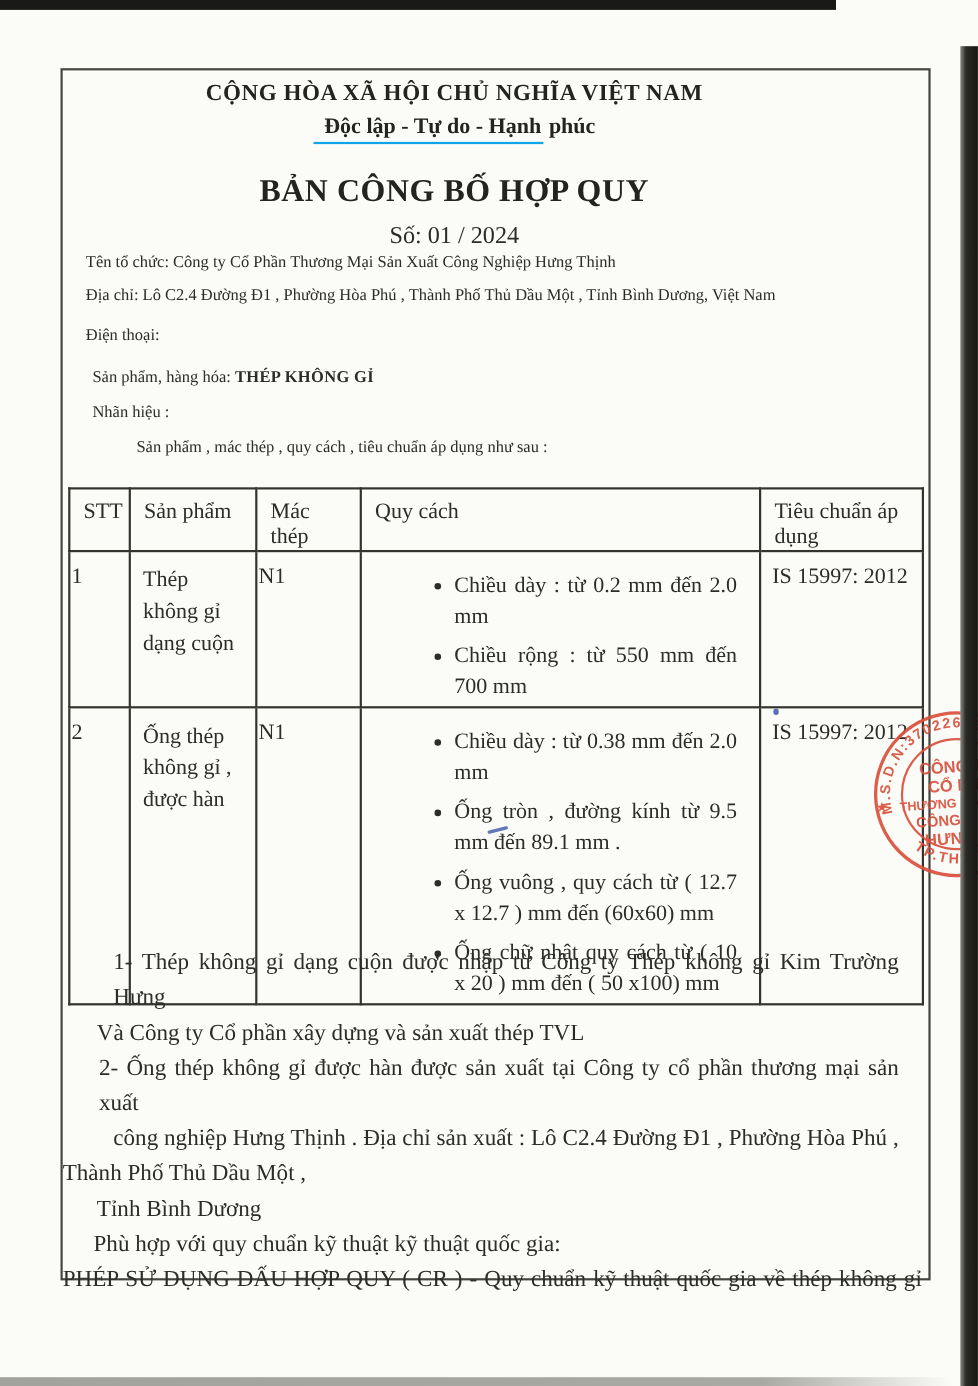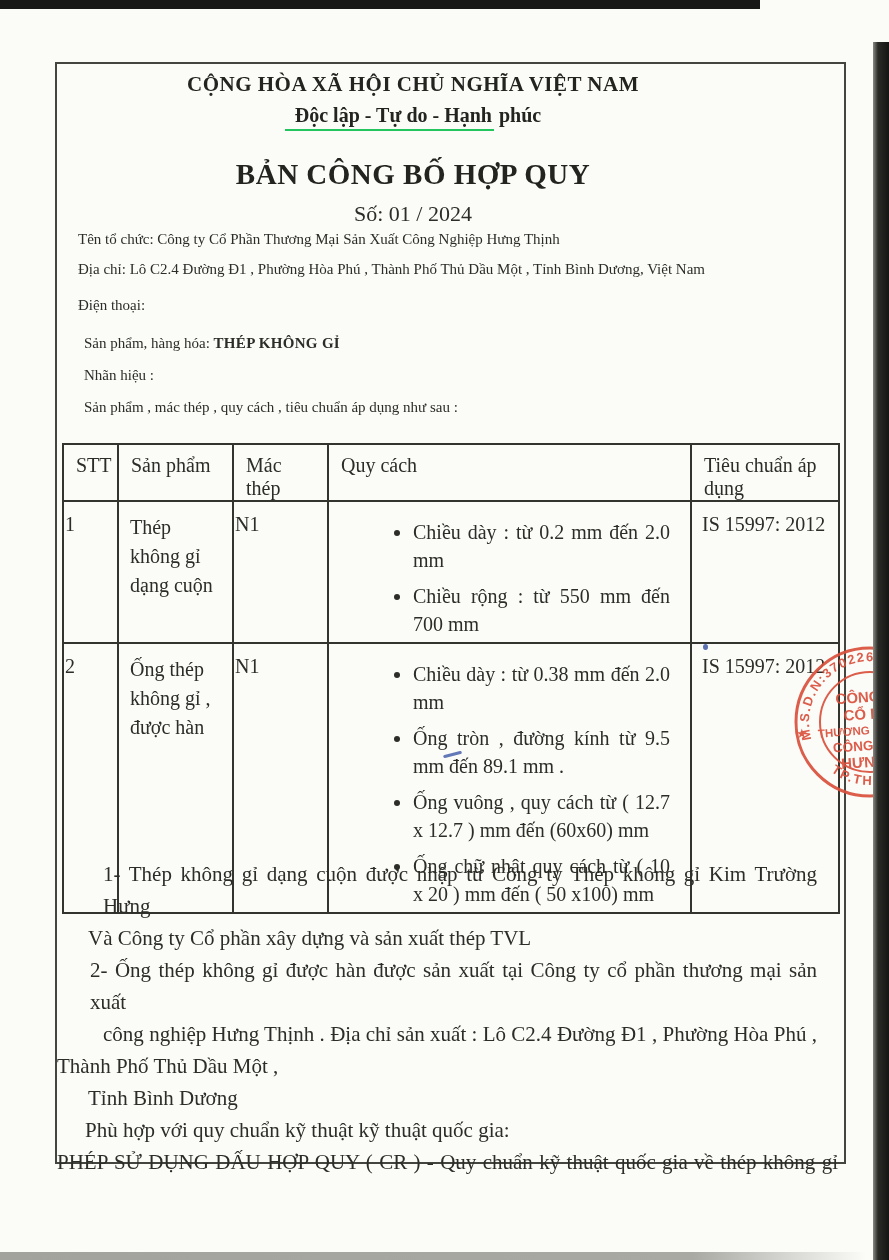--- a/index.html
+++ b/index.html
@@ -15,30 +15,30 @@
     background:linear-gradient(to right,#8a8a85 0,#2a2a27 5px,#151513 100%);z-index:30;}
   .edge-bottom{position:absolute;left:0;top:1252px;width:866px;height:8px;
     background:linear-gradient(to right,#a3a39e 0,#a9a9a4 80%,rgba(170,170,165,0));}
   
   .border-box{position:absolute;left:55px;top:62px;width:791px;height:1102px;
     border:2px solid #45453f;box-sizing:border-box;}
   
   .doc-header{position:absolute;left:55px;top:72px;width:716px;text-align:center;}
   .national{font-size:21px;font-weight:bold;letter-spacing:.5px;color:#232320;margin:0;}
   .motto{font-size:20px;font-weight:bold;color:#232320;margin:7px 0 0 0;}
-  .motto .u{border-bottom:2px solid #22c55e;padding:0 2px 3px 10px;}
+  .motto .u{border-bottom:2px solid #0ea5e9;padding:0 2px 3px 10px;}
   .doc-title{font-size:29px;font-weight:bold;color:#232320;margin:31px 0 0 0;letter-spacing:.5px;}
   .doc-number{font-size:22px;margin:10px 0 0 0;color:#2c2c29;}
   
   .intro{position:absolute;left:78px;top:224px;width:734px;font-size:15px;line-height:30px;}
   .intro p{margin:0;text-align:justify;}
   .intro .phone{margin-top:6px;}
   .intro .prod{margin-top:8px;padding-left:6px;}
   .intro .brand{margin-top:2px;padding-left:6px;}
-  .intro .tintro{margin-top:2px;padding-left:6px;}
+  .intro .tintro{margin-top:2px;padding-left:6px;margin-left:40px;}
   .prod b{letter-spacing:.3px;}
   
   table.spec{position:absolute;left:62px;top:443px;width:776px;border-collapse:collapse;
     font-size:20px;color:#2c2c29;table-layout:fixed;}
   table.spec td,table.spec th{border:2px solid #34342f;vertical-align:top;
     font-weight:normal;text-align:left;box-sizing:border-box;}
   table.spec th{height:44px;padding:9px 8px 0 12px;font-size:20px;}
   th.c-stt{text-align:center;padding-left:0;}
   td.c-stt{text-align:center;padding-top:11px;}
   td.c-prod{padding:11px 9px 0 11px;text-align:justify;line-height:29px;}

